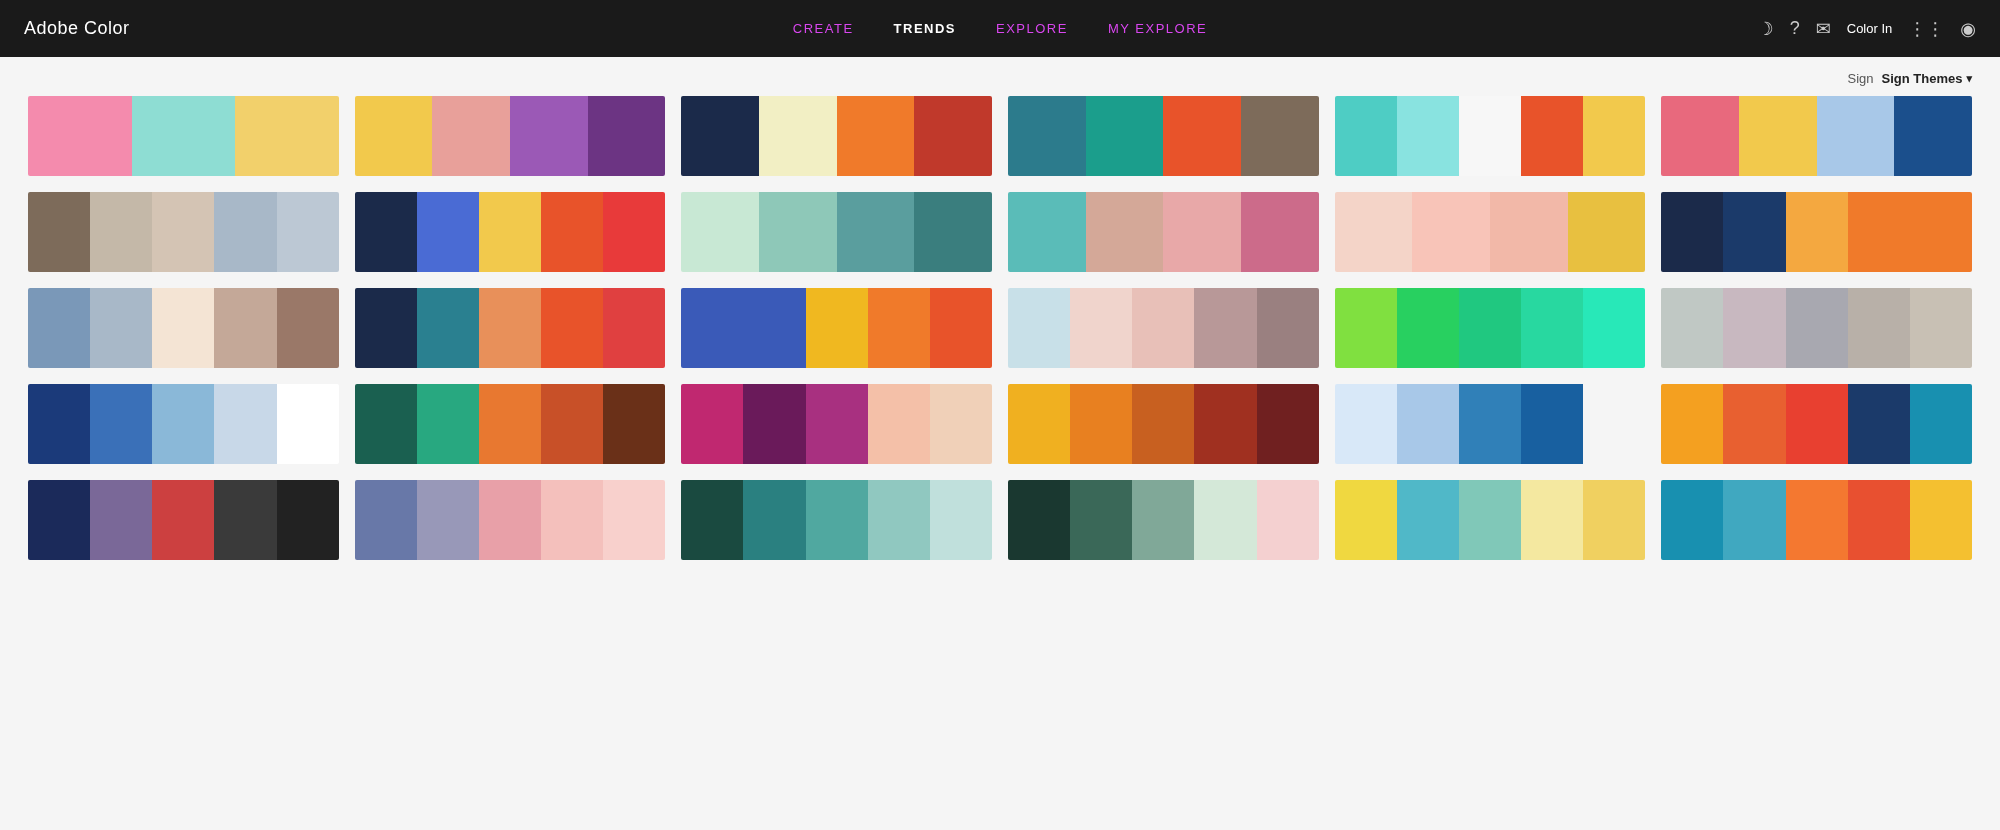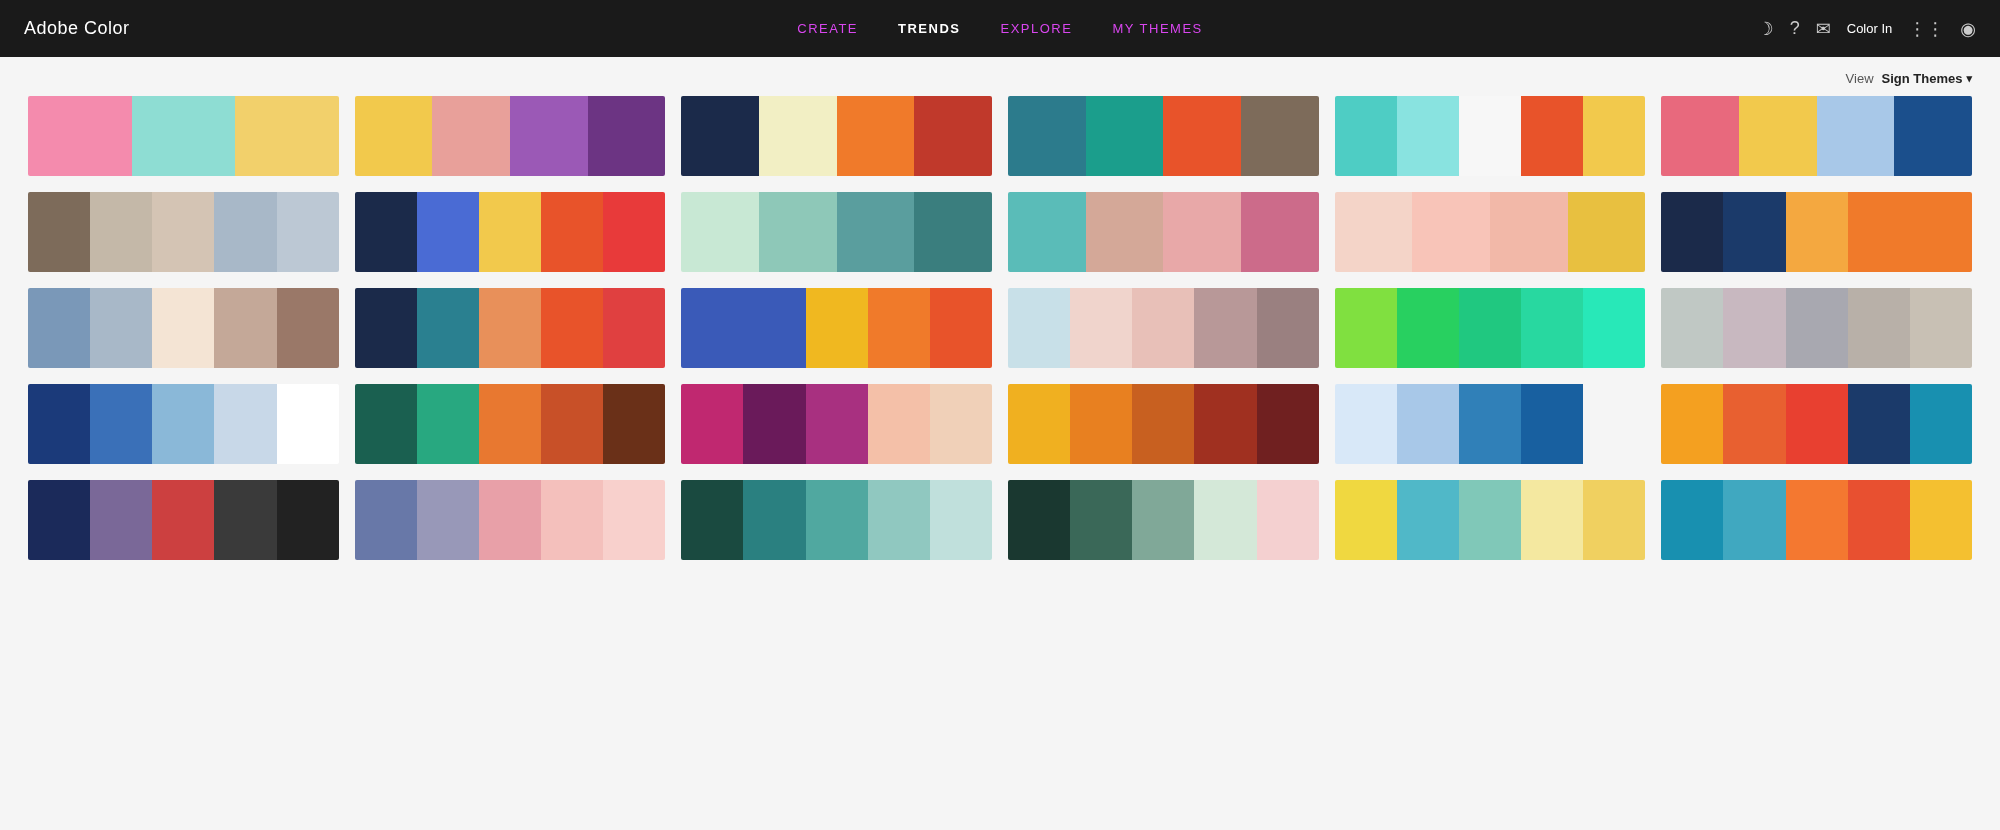--- a/index.html
+++ b/index.html
@@ -109,34 +109,34 @@
 </head>
 <body>
 
 <header class="header">
   <span class="header-logo">Adobe Color</span>
   <nav class="header-nav">
 
   <a class="nav-item">CREATE</a>
       <a class="nav-item active">TRENDS</a>
       <a class="nav-item">EXPLORE</a>
-      <a class="nav-item">MY THEMES</a>
+      <a class="nav-item">MY EXPLORE</a>
     </nav>
   <div class="header-right">
     <span class="header-icon">☽</span>
     <span class="header-icon">?</span>
     <span class="header-icon">✉</span>
     <button class="sign-in-btn">Color In</button>
     <span class="header-icon">⋮⋮</span>
     <span class="header-icon">◉</span>
   </div>
 </header>
 
 <div class="view-bar">
-  <span class="view-label">View</span>
+  <span class="view-label">Sign</span>
   <div class="view-dropdown">
     <span>Sign Themes</span>
     <span class="chevron">▾</span>
   </div>
 </div>
 
 <div class="grid" id="palette-grid">
 <div class="palette-card">
       <div class="swatch" style="background-color: rgb(244, 139, 173);"></div>
       <div class="swatch" style="background-color: rgb(142, 221, 211);"></div>

